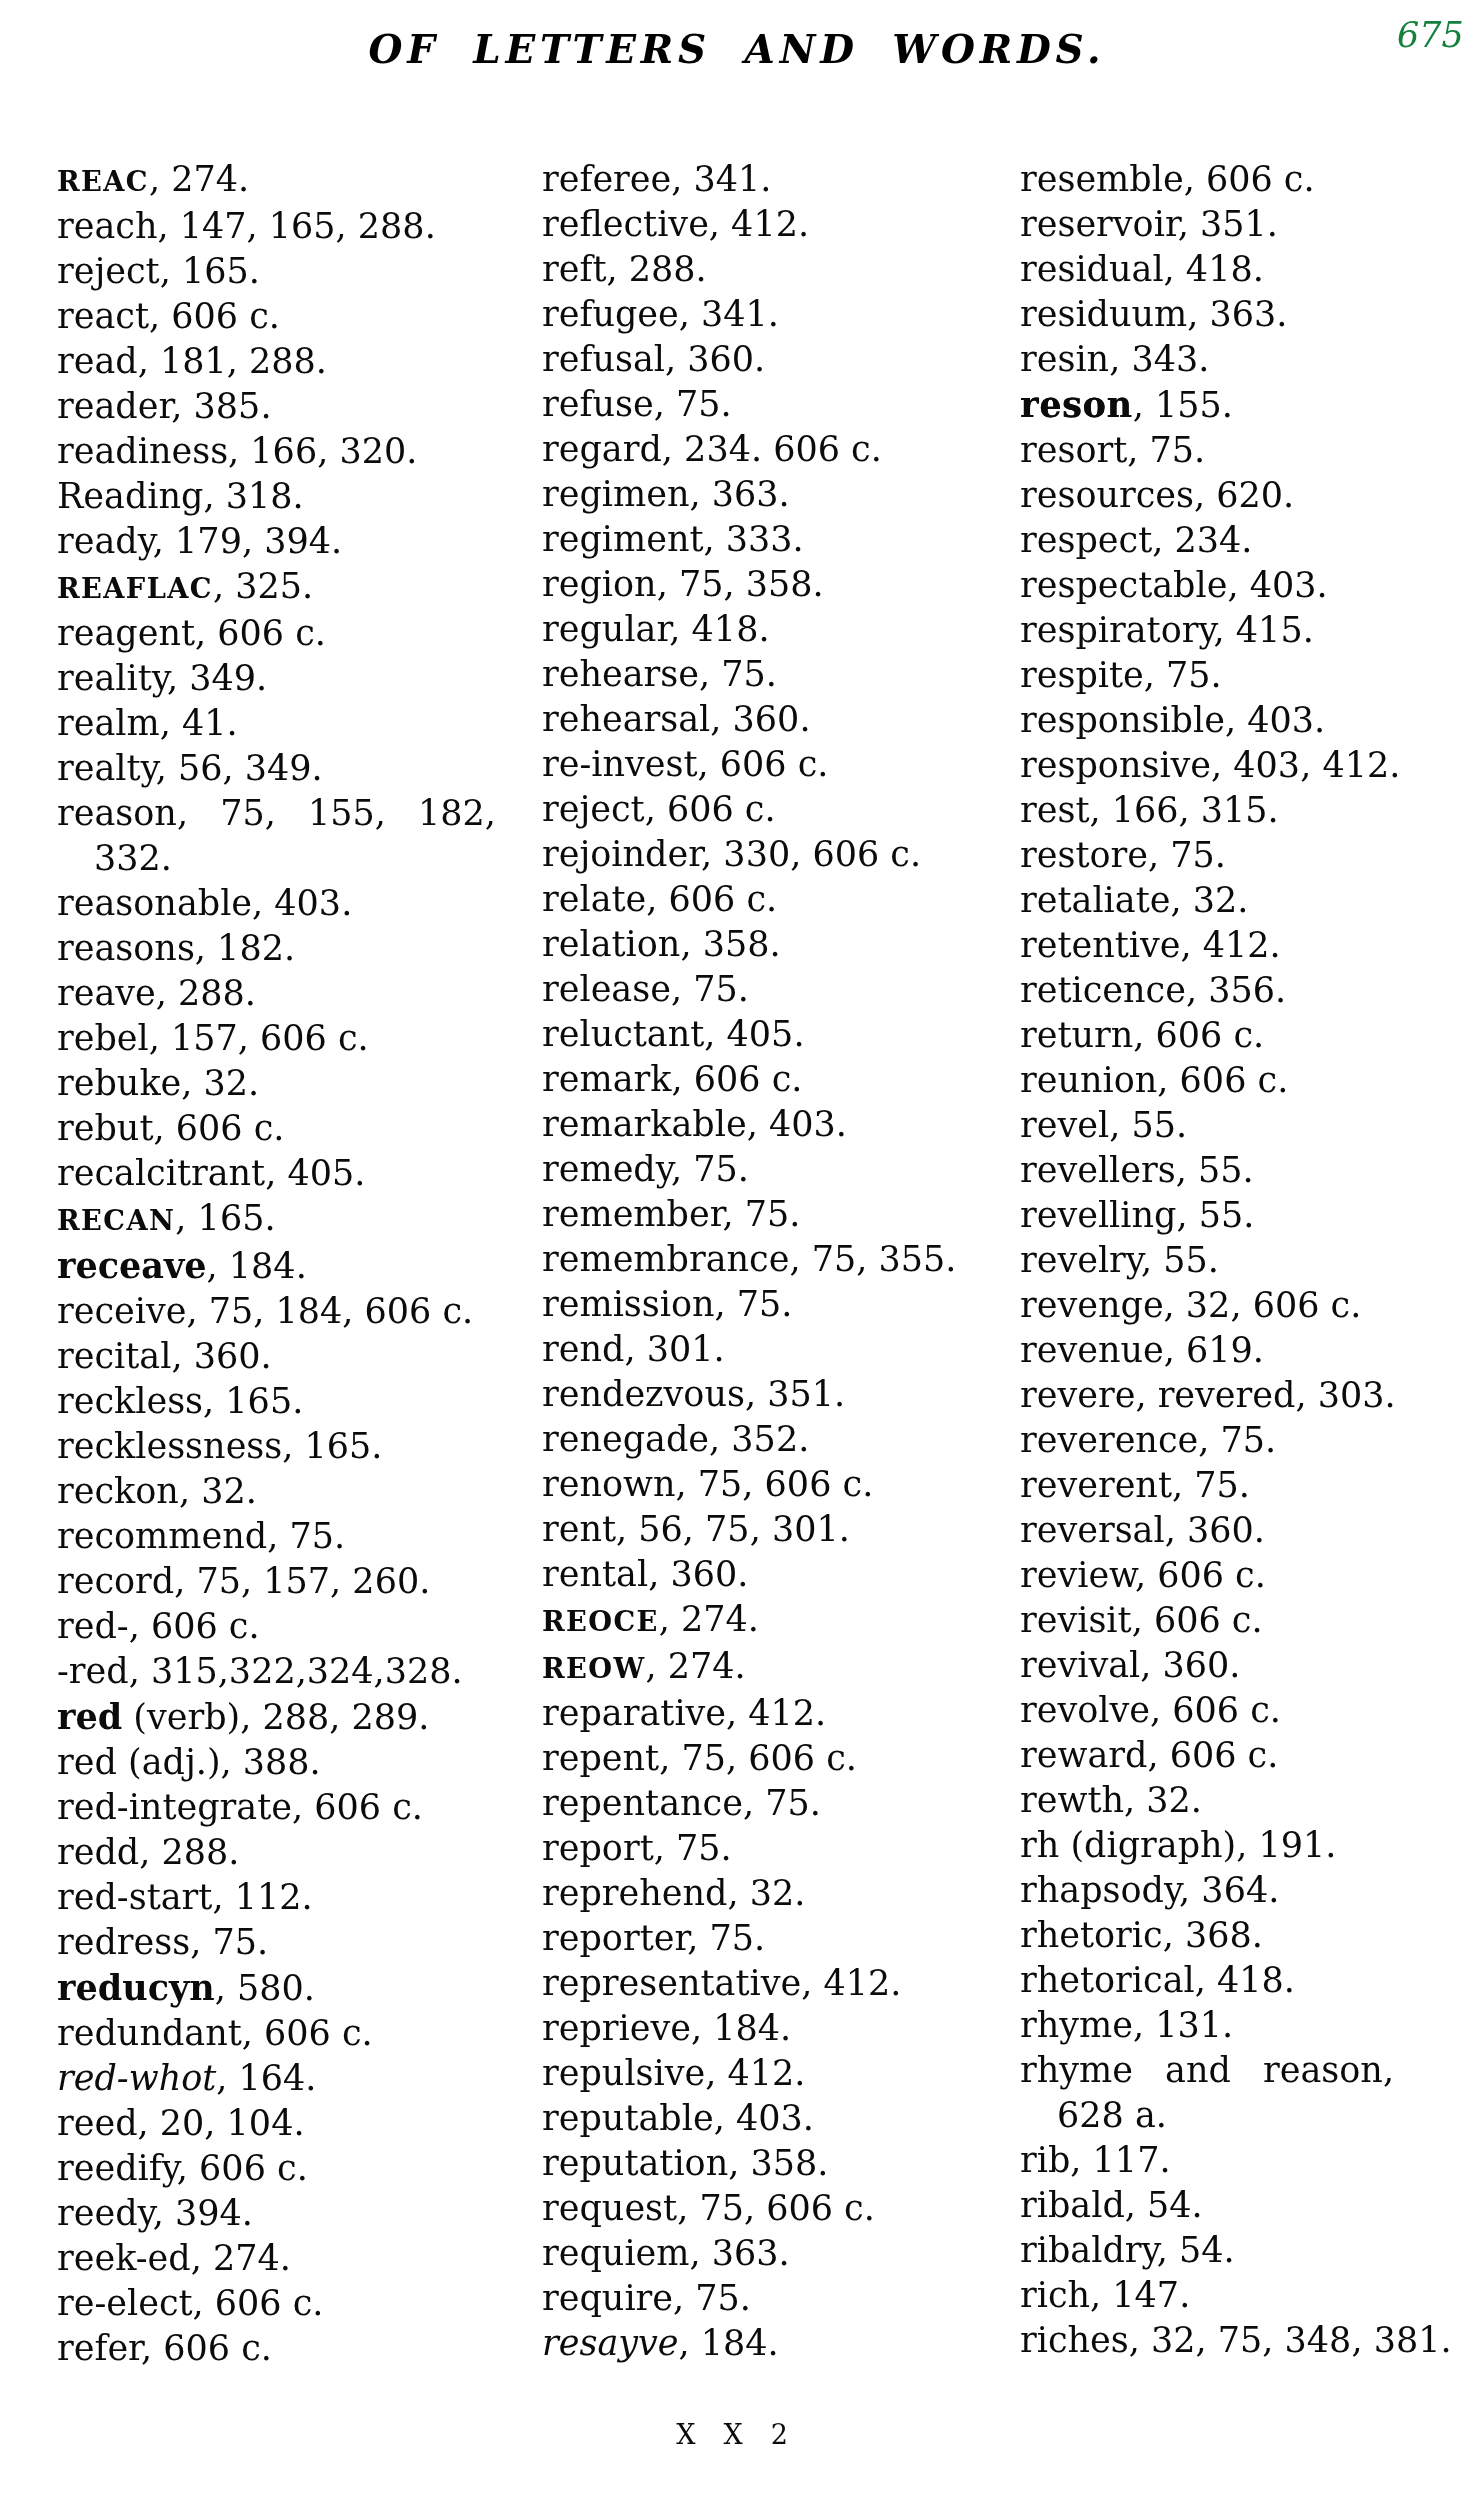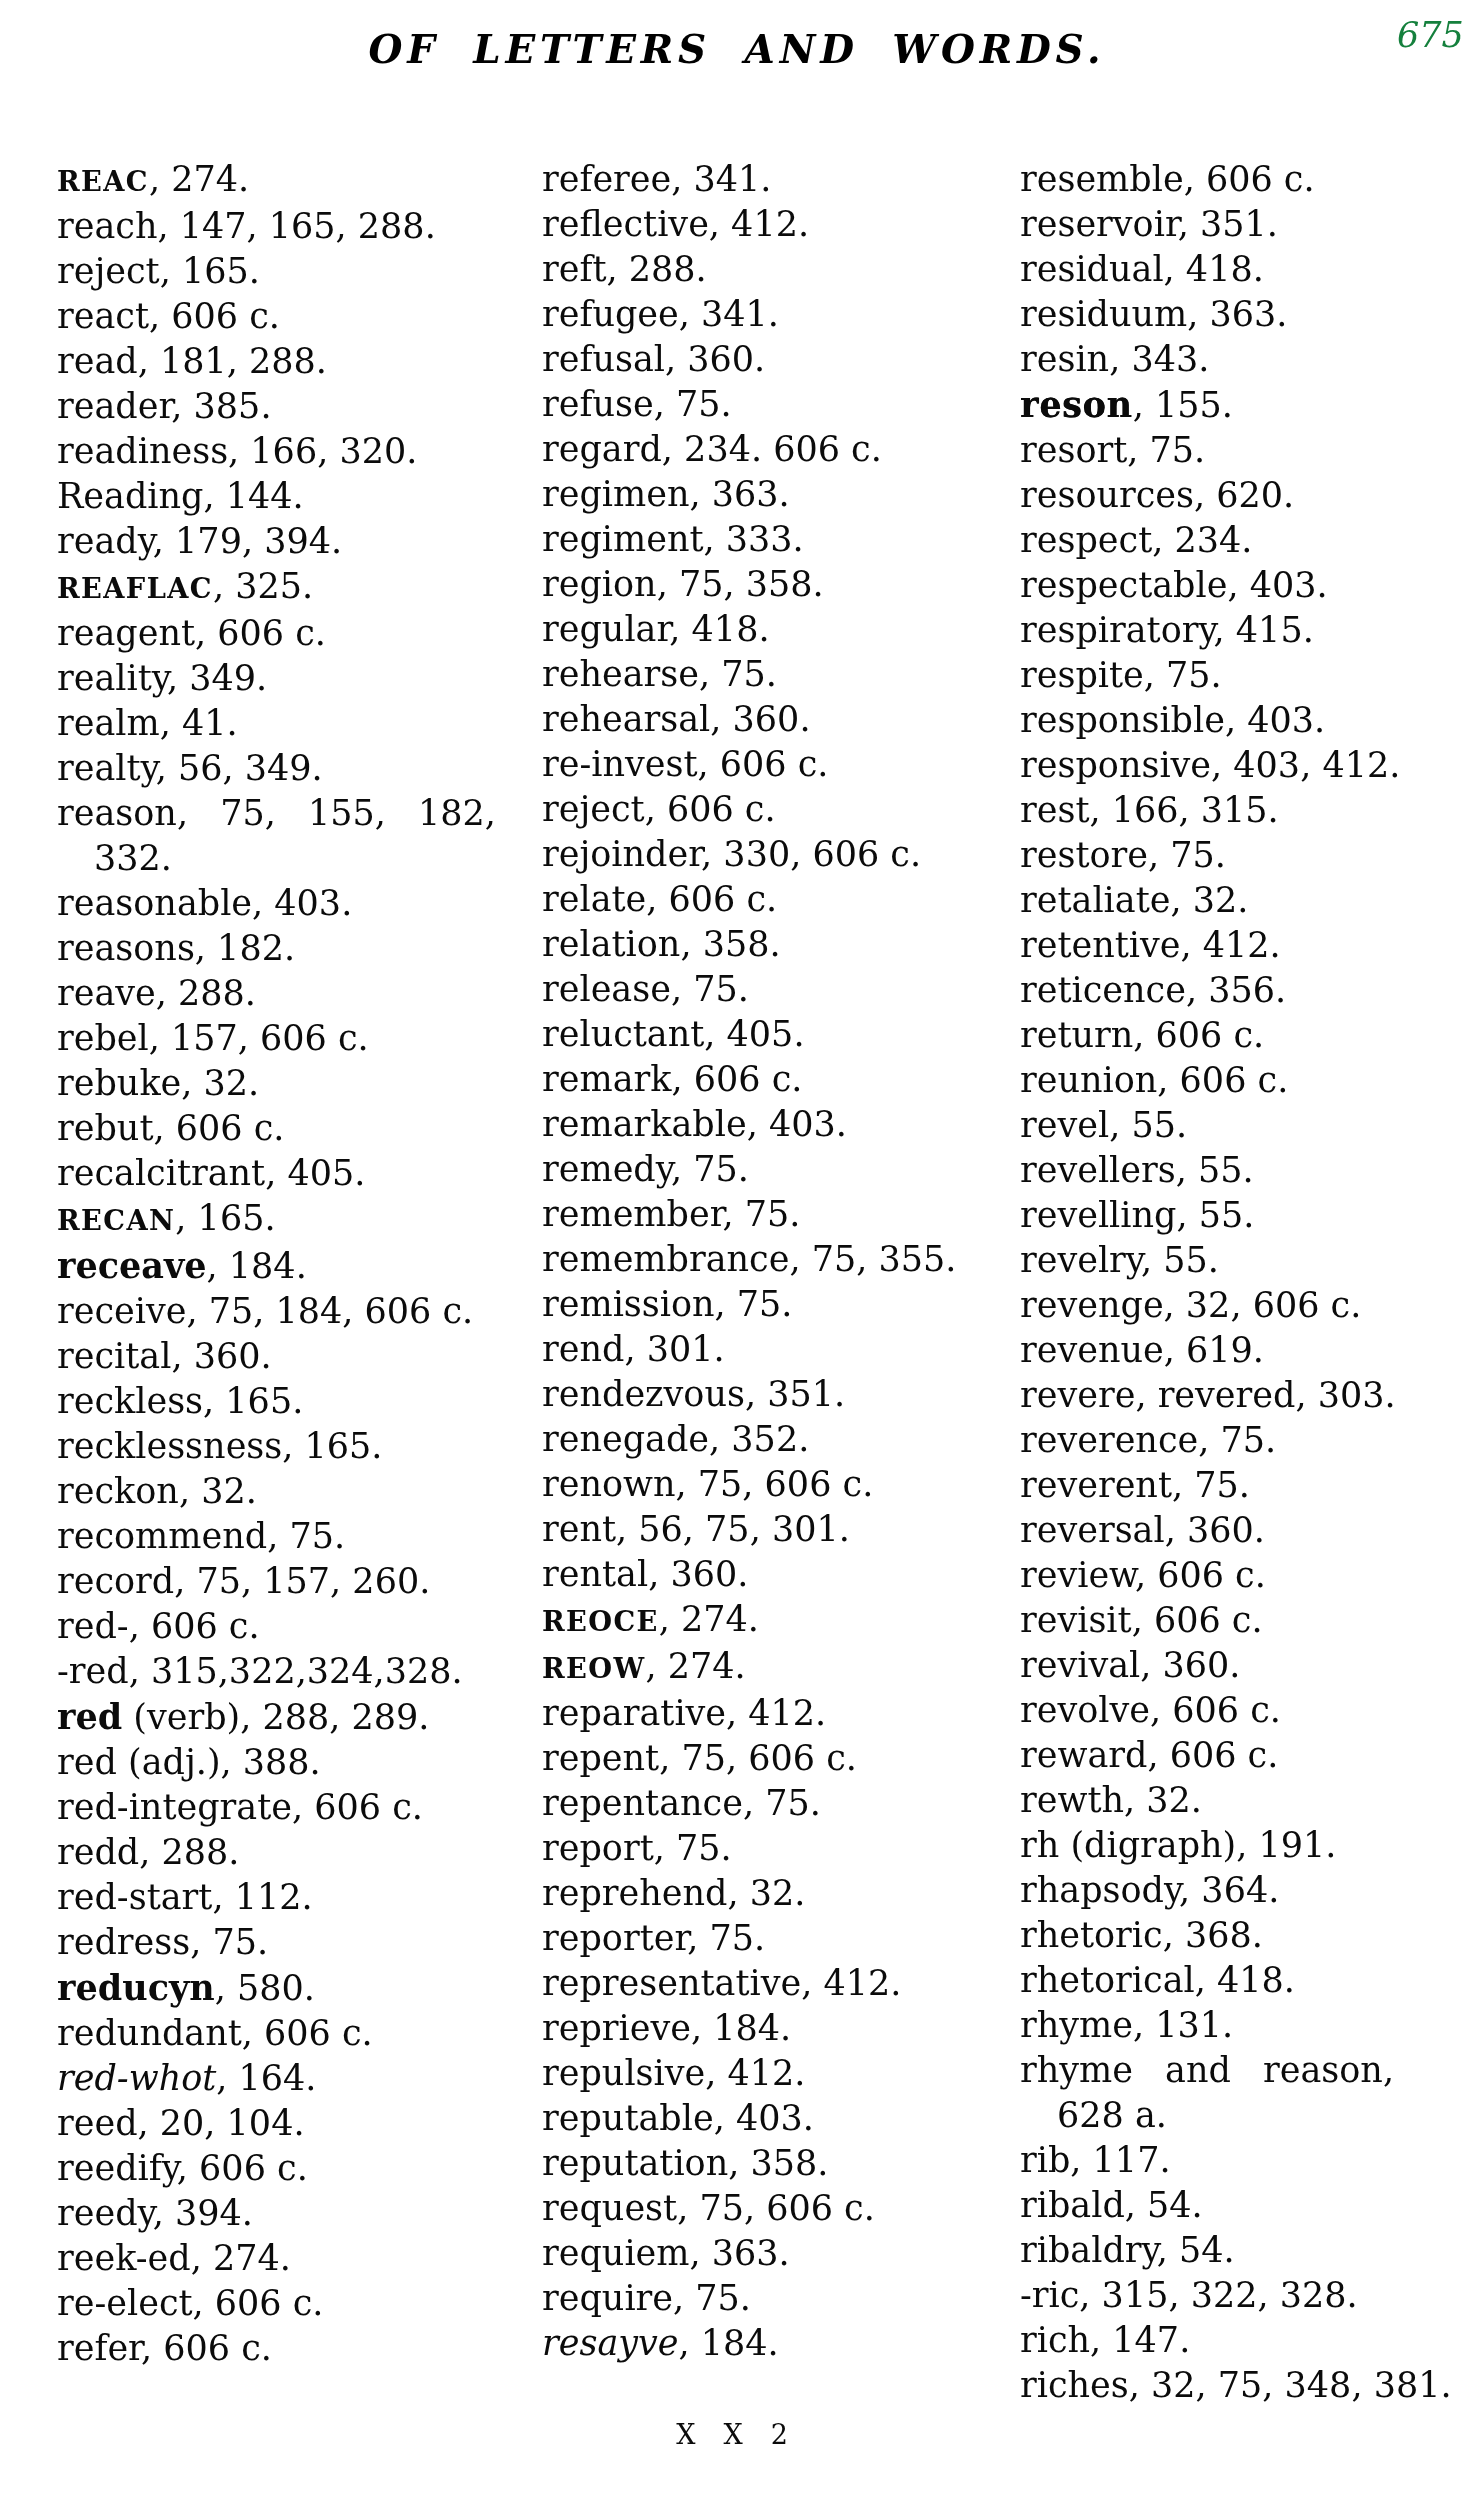--- a/index.html
+++ b/index.html
@@ -101,21 +101,21 @@
 
 <div class="columns">
   <div class="col col-0">
       <div class="entry"><span class="word smallcaps">REAC</span><span class="refs">, 274.</span></div>
       <div class="entry"><span class="word normal">reach</span><span class="refs">, 147, 165, 288.</span></div>
       <div class="entry"><span class="word normal">reject</span><span class="refs">, 165.</span></div>
       <div class="entry"><span class="word normal">react</span><span class="refs">, 606 c.</span></div>
       <div class="entry"><span class="word normal">read</span><span class="refs">, 181, 288.</span></div>
       <div class="entry"><span class="word normal">reader</span><span class="refs">, 385.</span></div>
       <div class="entry"><span class="word normal">readiness</span><span class="refs">, 166, 320.</span></div>
-      <div class="entry"><span class="word normal">Reading</span><span class="refs">, 144.</span></div>
+      <div class="entry"><span class="word normal">Reading</span><span class="refs">, 318.</span></div>
       <div class="entry"><span class="word normal">ready</span><span class="refs">, 179, 394.</span></div>
       <div class="entry"><span class="word smallcaps">REAFLAC</span><span class="refs">, 325.</span></div>
       <div class="entry"><span class="word normal">reagent</span><span class="refs">, 606 c.</span></div>
       <div class="entry"><span class="word normal">reality</span><span class="refs">, 349.</span></div>
       <div class="entry"><span class="word normal">realm</span><span class="refs">, 41.</span></div>
       <div class="entry"><span class="word normal">realty</span><span class="refs">, 56, 349.</span></div>
       <div class="entry spread"><span class="word normal">reason</span><span class="refs">, 75, 155, 182,</span></div>
       <div class="cont">332.</div>
       <div class="entry"><span class="word normal">reasonable</span><span class="refs">, 403.</span></div>
       <div class="entry"><span class="word normal">reasons</span><span class="refs">, 182.</span></div>
@@ -243,21 +243,20 @@
       <div class="entry"><span class="word normal">rh</span><span class="refs"> (digraph), 191.</span></div>
       <div class="entry"><span class="word normal">rhapsody</span><span class="refs">, 364.</span></div>
       <div class="entry"><span class="word normal">rhetoric</span><span class="refs">, 368.</span></div>
       <div class="entry"><span class="word normal">rhetorical</span><span class="refs">, 418.</span></div>
       <div class="entry"><span class="word normal">rhyme</span><span class="refs">, 131.</span></div>
       <div class="entry spread"><span class="word normal">rhyme</span><span class="refs"> and reason,</span></div>
       <div class="cont">628 a.</div>
       <div class="entry"><span class="word normal">rib</span><span class="refs">, 117.</span></div>
       <div class="entry"><span class="word normal">ribald</span><span class="refs">, 54.</span></div>
       <div class="entry"><span class="word normal">ribaldry</span><span class="refs">, 54.</span></div>
-      <div class="entry"><span class="word normal">-ric</span><span class="refs">, 315, 322, 328.</span></div>
       <div class="entry"><span class="word normal">rich</span><span class="refs">, 147.</span></div>
       <div class="entry"><span class="word normal">riches</span><span class="refs">, 32, 75, 348, 381.</span></div>
     </div>
 </div>
 
 <div class="page-footer">
   <span class="signature">X X 2</span>
 </div>
 
 

